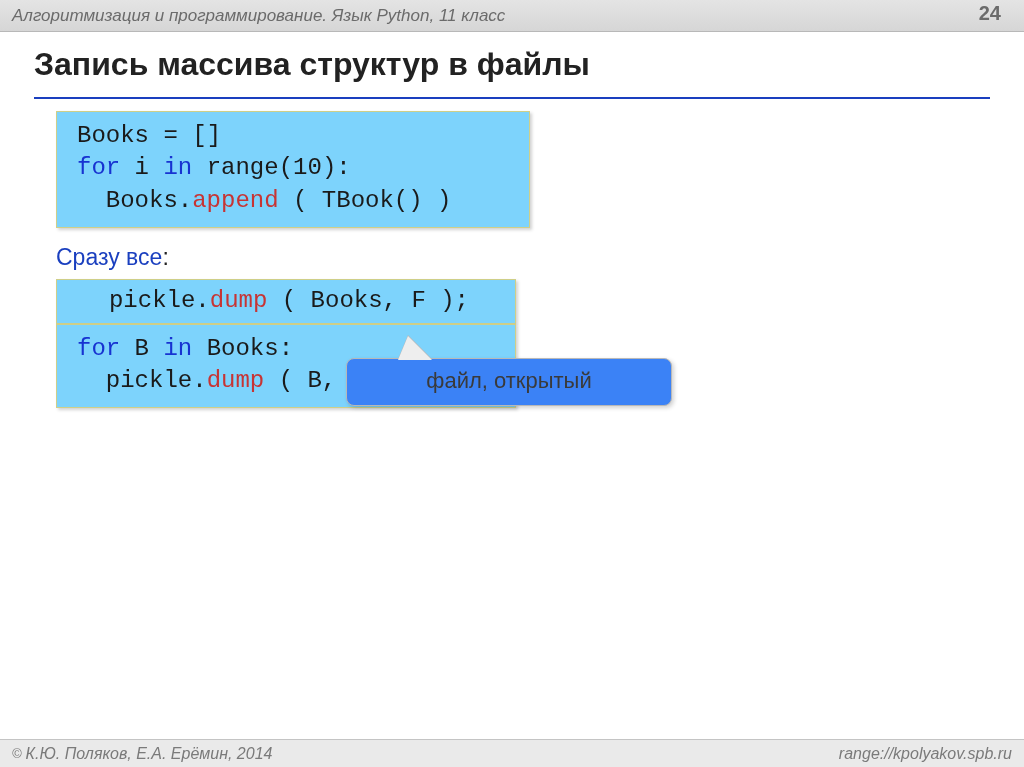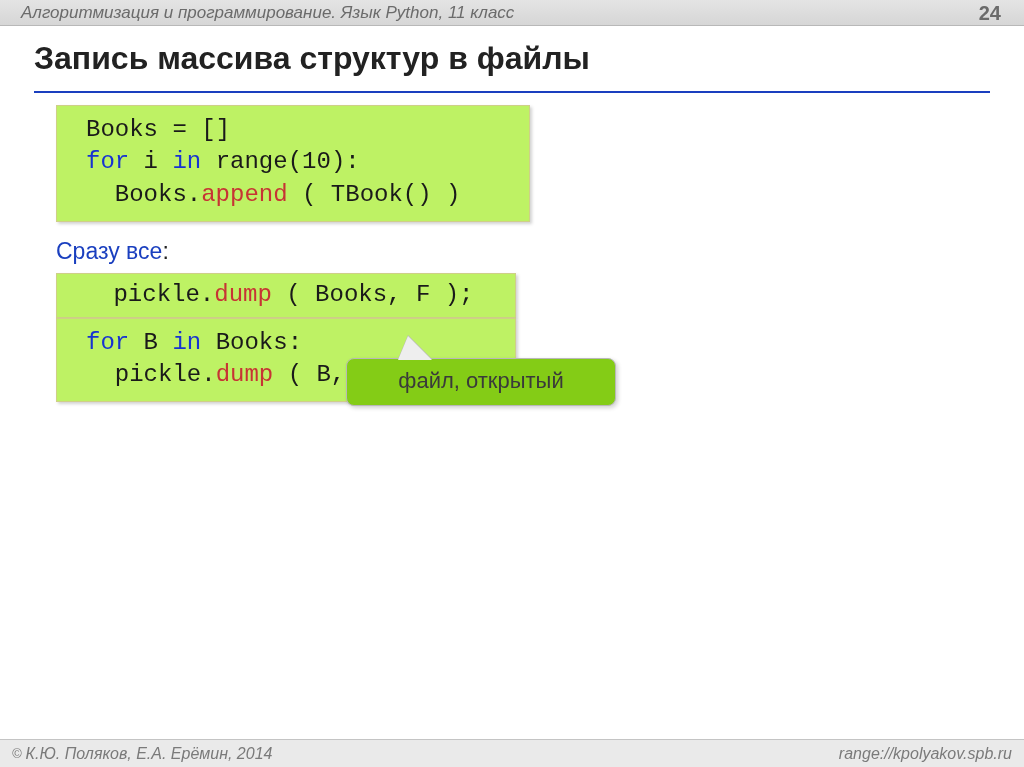--- a/index.html
+++ b/index.html
@@ -6,26 +6,26 @@
   body {
     width: 1024px;
     height: 767px;
     background: #ffffff;
     font-family: Arial, Helvetica, sans-serif;
     position: relative;
     overflow: hidden;
   }
   .header-bar {
     width: 100%;
-    height: 26px;
+    height: 32px;
     background: linear-gradient(#e4e4e4, #d6d6d6);
     border-bottom: 1px solid #b8b8b8;
     display: flex;
     align-items: center;
-    padding: 0 21px;
+    padding: 0 12px;
     position: relative;
   }
   .header-title {
     font-style: italic;
     color: #6b6b6b;
     font-size: 17px;
   }
   .page-number {
     position: absolute;
     right: 23px;
@@ -39,24 +39,24 @@
   }
   .page-title {
     font-size: 32px;
     font-weight: bold;
     color: #222;
     border-bottom: 2px solid #1a3fbf;
     padding-bottom: 14px;
     margin-bottom: 12px;
   }
   .code-block {
-    background: #bef264;
+    background: #7dd3fc;
     border: 1px solid #cfcf88;
     box-shadow: 2px 2px 3px rgba(0,0,0,0.18);
-    padding: 8px 14px 10px 29px;
+    padding: 8px 14px 10px 20px;
     font-family: "Courier New", monospace;
     font-size: 24px;
     line-height: 1.35;
     color: #1a1a1a;
     margin-left: 22px;
     width: fit-content;
     min-width: 460px;
   }
   .code-block.cb1 { width: 474px; }
   .code-block.cb2 { width: 456px; padding-top:5px; padding-bottom:5px;text-align:center;}
@@ -70,30 +70,30 @@
     margin: 16px 0 8px 22px;
   }
   .callout-wrap {
     position: absolute;
     left: 336px;
     top: 334px;
     width: 284px;
     height: 96px;
   }
   .callout {
-    background: #84cc16;
+    background: #3b82f6;
     border: 1px solid #b8b8b8;
     border-radius: 8px;
     box-shadow: 2px 2px 4px rgba(0,0,0,0.18);
     padding: 8px 18px 10px 18px;
     font-size: 22px;
     color: #3a3a3a;
     text-align: center;
     line-height: 1.25;
-    width: 270px;
+    width: 326px;
     position: absolute;
     top: 24px;
     left: 10px;
   }
   .callout-tail {
     position: absolute;
     top: 2px;
     left: 62px;
     width: 0; height: 0;
     border-left: 10px solid transparent;

